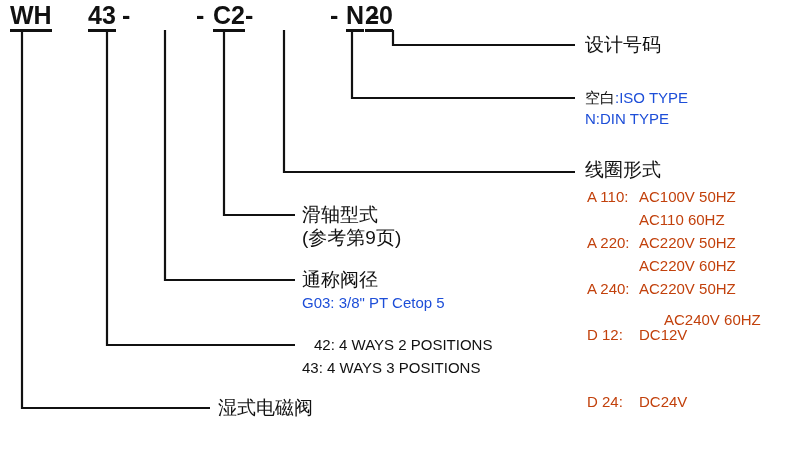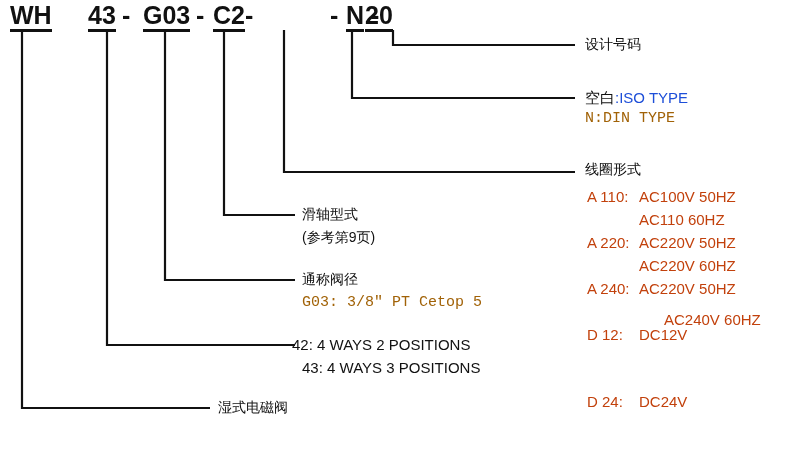--- a/index.html
+++ b/index.html
@@ -17,35 +17,34 @@
   }
   .seg.u{border-bottom:3px solid #111111;padding-bottom:1px;}
   .dash{
     position:absolute;top:2px;font-size:25px;font-weight:bold;
     line-height:26px;color:#111111;
   }
   .lbl{
     position:absolute;white-space:nowrap;line-height:19px;
     font-size:15px;color:#111111;
   }
-  .lbl.blue{color:#a16207;font-family:Liberation Mono, monospace;}
-  .lbl.cn{font-size:14px;}
+  .lbl.blue{color:#1d4ed8;}
+  .lbl.cn{font-size:19px;}
   .coil{position:absolute;white-space:nowrap;font-size:15px;line-height:23px;color:#c2410c;}
   .coil .pfx{display:inline-block;width:52px;}
   svg{position:absolute;left:0;top:0;}
 </style>
 </head>
 <body>
 
 <div id="diagram">
 
   <div class="code-row">
       <div class="seg u" style="left: 10px;">WH</div>
       <div class="seg u" style="left: 88px;">43</div>
-      <div class="seg u" style="left: 143px;">G03</div>
       <div class="seg u" style="left: 213px;">C2</div>
       <div class="seg u" style="left: 346px;">N</div>
       <div class="seg u" style="left: 365px;">20</div>
       <div class="dash" style="left: 122px;">-</div>
       <div class="dash" style="left: 196px;">-</div>
       <div class="dash" style="left: 245px;">-</div>
       <div class="dash" style="left: 330px;">-</div>
       <div class="dash" style="left: 371px;">-</div>
     </div>
 
@@ -69,18 +68,18 @@
       <div class="coil" style="left: 587px; top: 231px;"><span class="pfx">A 220:</span><span>AC220V 50HZ</span></div>
       <div class="coil" style="left: 587px; top: 254px;"><span class="pfx"></span><span>AC220V 60HZ</span></div>
       <div class="coil" style="left: 587px; top: 277px;"><span class="pfx">A 240:</span><span>AC220V 50HZ</span></div>
       <div class="coil" style="left: 612px; top: 300px; margin-top: 8px;"><span class="pfx"></span><span>AC240V 60HZ</span></div>
       <div class="coil" style="left: 587px; top: 323px;"><span class="pfx">D  12:</span><span>DC12V</span></div>
       <div class="coil" style="left: 587px; top: 346px; margin-top: 44px;"><span class="pfx">D  24:</span><span>DC24V</span></div>
       <div class="lbl cn" style="left: 302px; top: 205px;">滑轴型式</div>
       <div class="lbl cn" style="left: 302px; top: 228px;">(参考第9页)</div>
       <div class="lbl cn" style="left: 302px; top: 270px;">通称阀径</div>
       <div class="lbl blue" style="left: 302px; top: 293px;">G03: 3/8" PT Cetop 5</div>
-      <div class="lbl" style="left: 292px; top: 335px;">42: 4 WAYS 2 POSITIONS</div>
+      <div class="lbl" style="left: 314px; top: 335px;">42: 4 WAYS 2 POSITIONS</div>
       <div class="lbl" style="left: 302px; top: 358px;">43: 4 WAYS 3 POSITIONS</div>
       <div class="lbl cn" style="left: 218px; top: 398px;">湿式电磁阀</div>
     </div>
 
 </div>
 
 </body></html>

